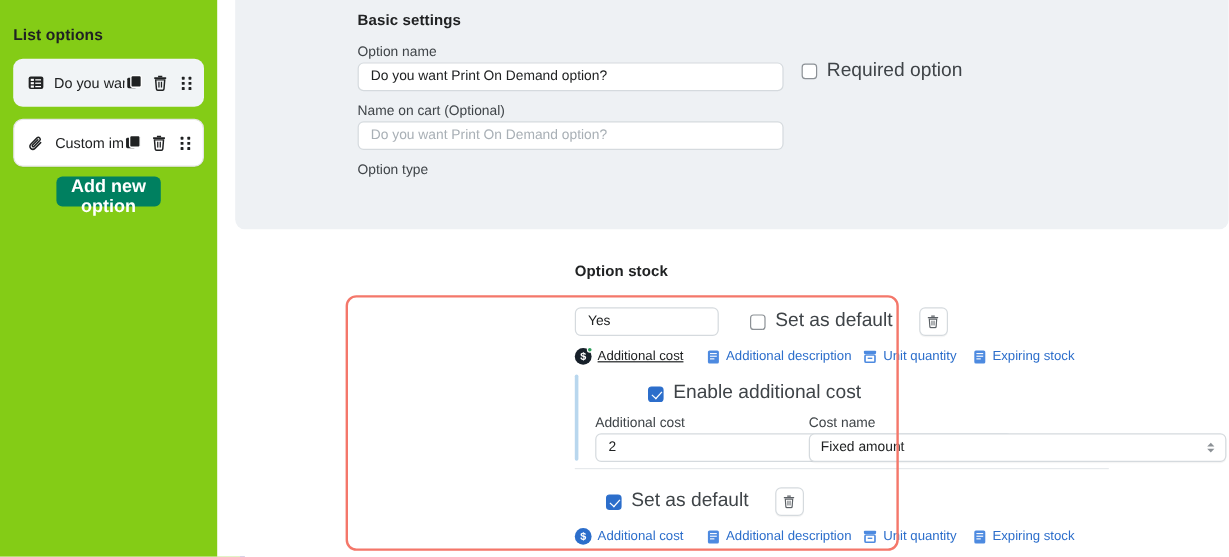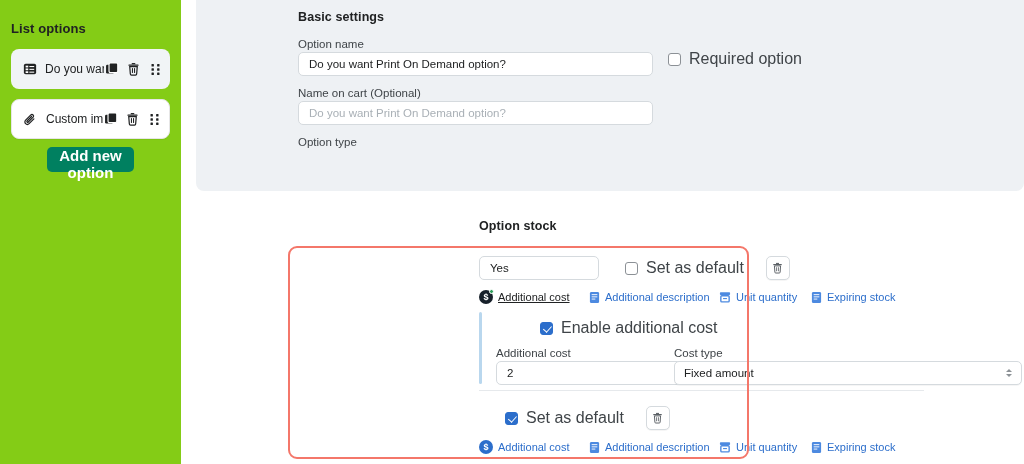--- a/index.html
+++ b/index.html
@@ -342,21 +342,21 @@
       <span class="stepper">
         <div>
             <span class="ar-u"></span>
           </div>
         <div>
             <span class="ar-d"></span>
           </div>
       </span>
     </div>
 
-    <div class="fld-label" style="position:absolute;left:493px;top:347px;">Cost type</div>
+    <div class="fld-label" style="position:absolute;left:493px;top:347px;">Cost name</div>
     <div class="sel-native" style="position:absolute;left:493px;top:361px;width:348px;">
       <span class="v">Fixed amount</span>
       <span class="updown">
         <span class="ar-u"></span>
           <span class="ar-d"></span>
       </span>
     </div>
 
     <div class="divider" style="left:298px;top:390px;width:445px;"></div>
 

